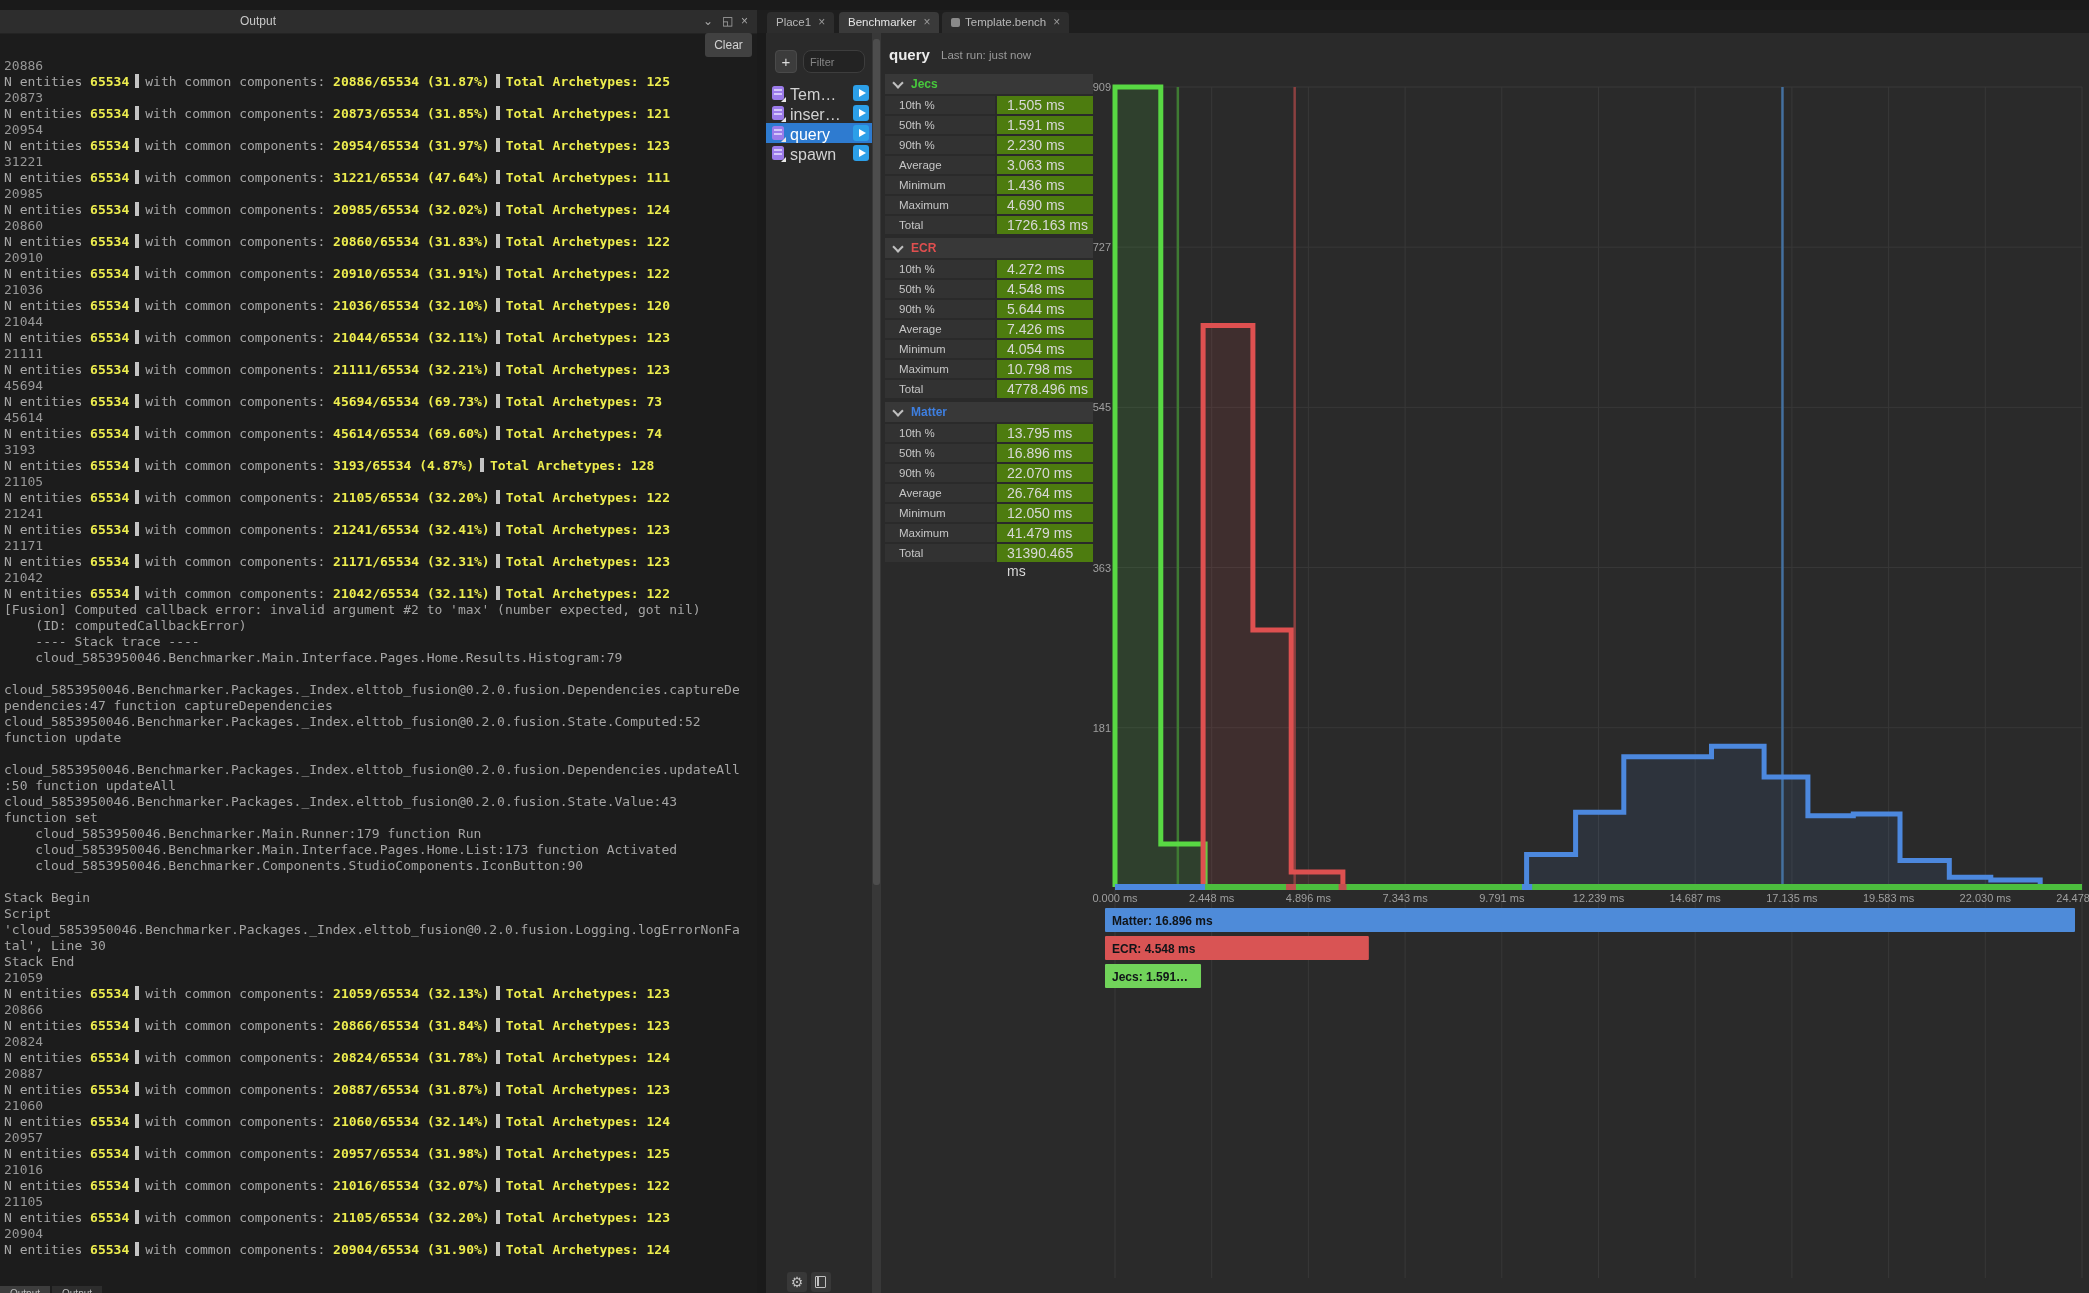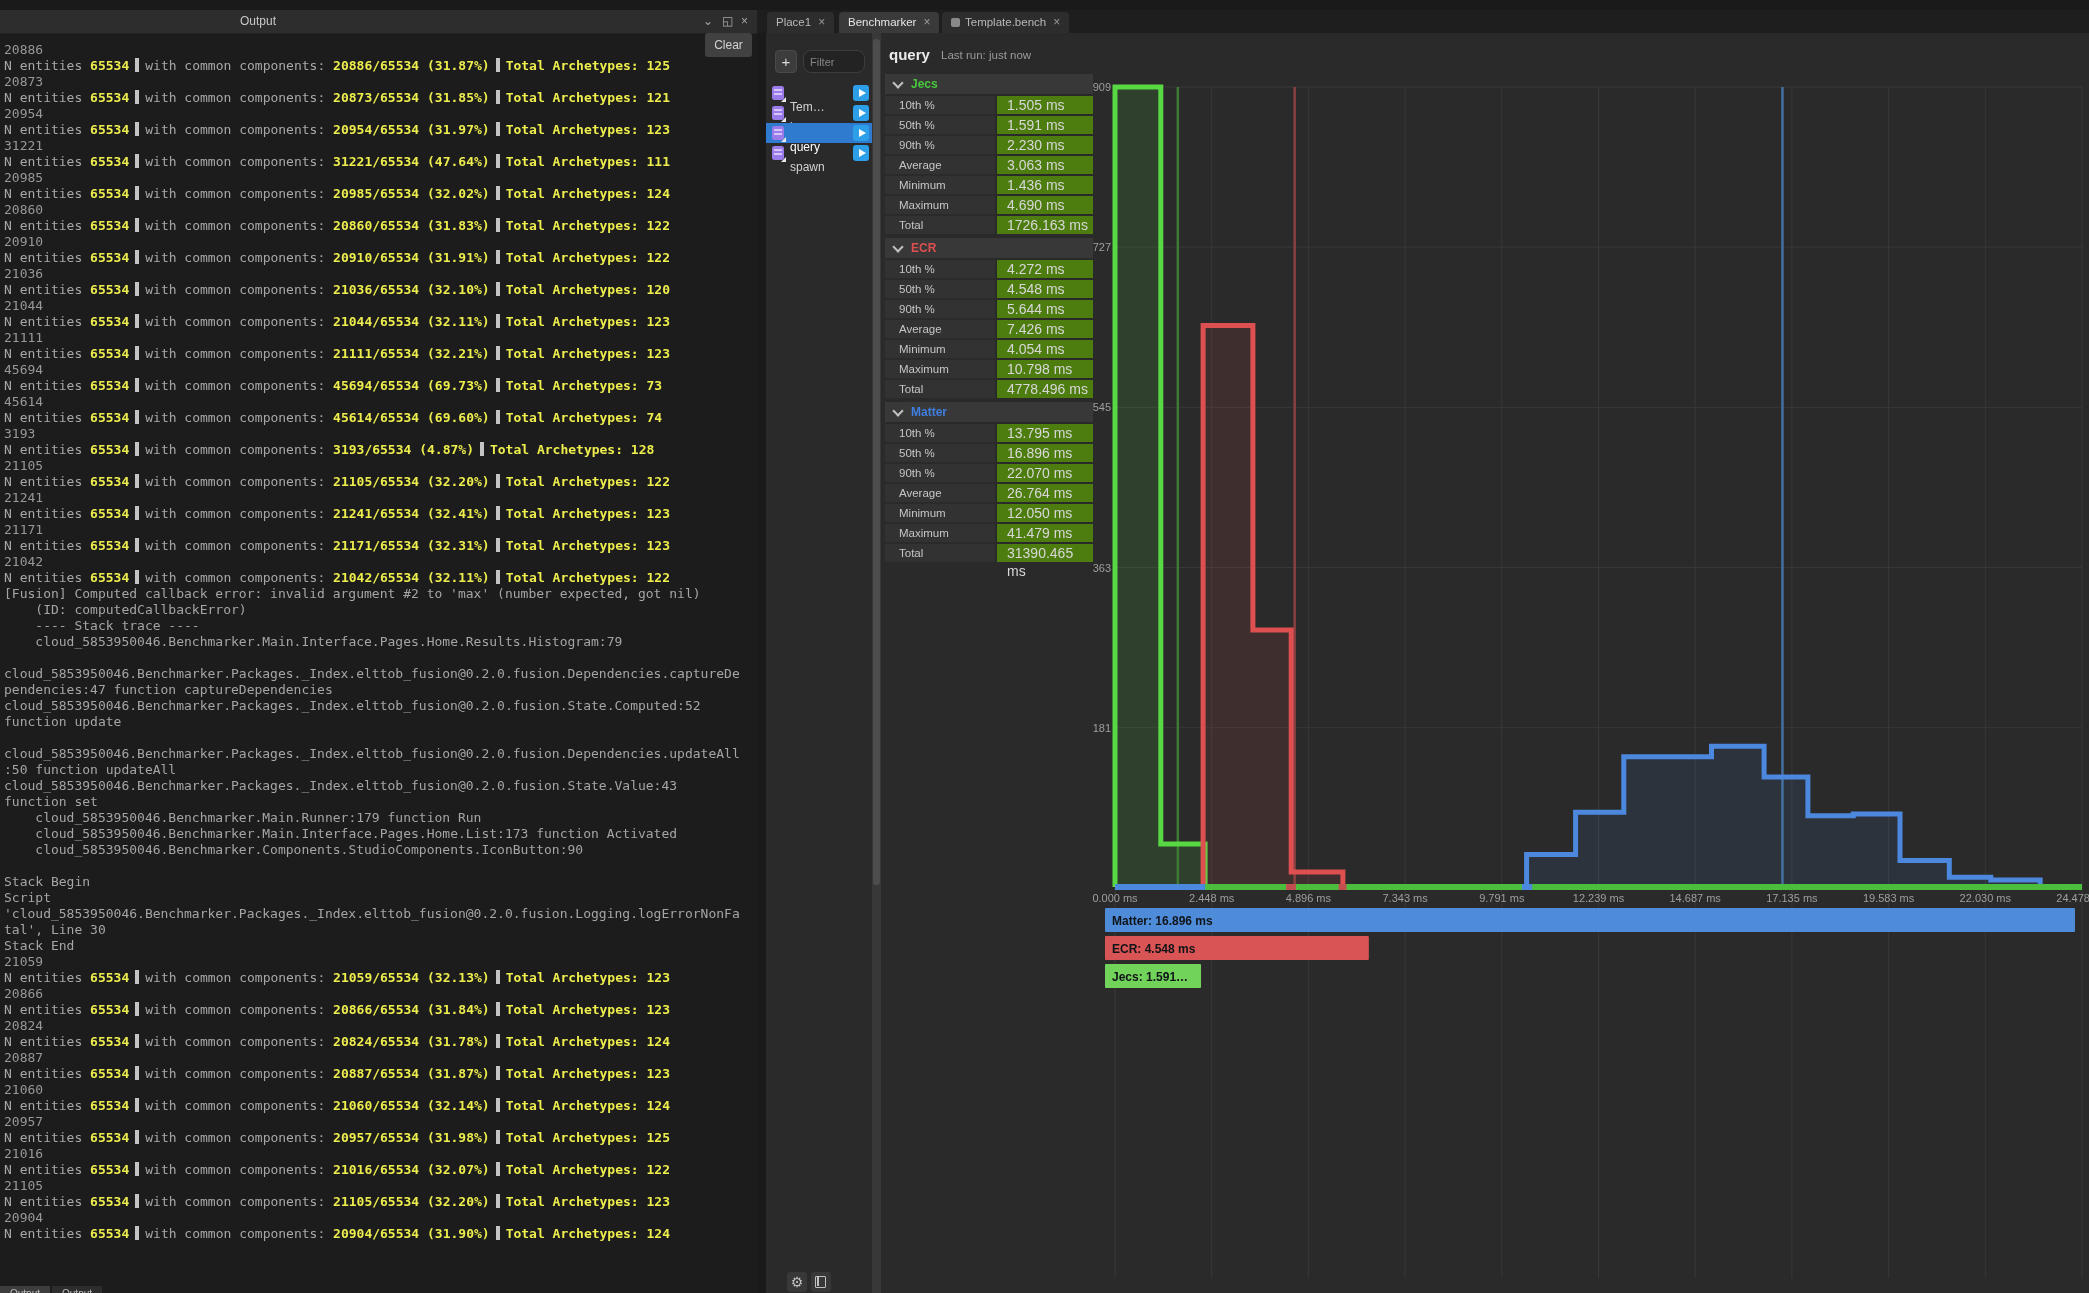--- a/index.html
+++ b/index.html
@@ -10,21 +10,21 @@
   #menubar{left:0;top:0;width:2089px;height:10px;background:#2b2b2b;overflow:hidden;}
   .menu-item{position:absolute;top:-3px;font-size:10px;color:#cfcfcf;letter-spacing:.4px;}
   .mb-icon{position:absolute;top:-4px;font-size:10px;}
   
   #output-panel{left:0;top:10px;width:757px;height:1283px;background:#1c1c1c;}
   #output-header{position:absolute;left:0;top:0;width:757px;height:23px;background:#2d2d2d;border-bottom:1px solid #232323;}
   #output-title{position:absolute;left:240px;top:4px;font-size:12px;color:#c9c9c9;}
   .oh-ic{position:absolute;top:4px;font-size:12px;color:#a8a8a8;cursor:default;}
   #clear-btn{position:absolute;right:5px;top:23px;width:47px;height:24px;background:#414141;border-radius:3px;
              color:#d2d2d2;font-size:12px;text-align:center;line-height:24px;}
-  #console{position:absolute;left:0;top:24px;width:741px;padding:8px 12px 0 4px;
+  #console{position:absolute;left:0;top:24px;width:741px;padding:24px 12px 0 4px;
            font-family:"DejaVu Sans Mono",monospace;font-size:13px;line-height:16px;
            white-space:pre-wrap;overflow-wrap:break-word;word-break:break-word;}
   .cl{min-height:16px;}
   .cg{color:#a8a8a8;}
   .cdim{color:#989898;}
   .cy{color:#EDED4E;font-weight:bold;}
   .cerr{color:#a5a5a5;}
   .cbar{display:inline-block;width:4px;height:14px;background:#c4c4c4;margin:0 6px;vertical-align:-2px;}
   
   #right{left:757px;top:10px;width:1332px;height:1283px;background:#1a1a1a;}
@@ -41,21 +41,21 @@
   #filter-input{position:absolute;left:37px;top:17px;width:62px;height:23px;background:#232323;border:1px solid #3d3d3d;
            border-radius:8px;color:#cfcfcf;font-size:11px;padding:0 6px;box-sizing:border-box;font-family:"Liberation Sans",sans-serif;}
   #filter-input::placeholder{color:#848484;}
   .sb-item{position:absolute;left:0;width:106px;height:20px;}
   .sb-item.selected{background:#2e7bd0;}
   .sb-ico{position:absolute;left:6px;top:3px;width:12px;height:14px;background:#9b7bea;border-radius:2.5px;}
   .sb-ico::before{content:"";position:absolute;left:2px;top:3px;width:8px;height:2px;background:#d4c6fa;
                   box-shadow:0 4px 0 #d4c6fa;}
   .sb-ico::after{content:"";position:absolute;right:-2px;bottom:-2px;width:0;height:0;
                  border-left:5px solid transparent;border-bottom:5px solid #e8e8e8;transform:rotate(0deg);}
-  .sb-label{position:absolute;left:24px;top:17px;font-size:12px;color:#d2d2d2;white-space:nowrap;}
+  .sb-label{position:absolute;left:24px;top:3px;font-size:16px;color:#d2d2d2;white-space:nowrap;}
   .sb-item.selected .sb-label{color:#ffffff;}
   .sb-play{position:absolute;left:87px;top:2px;width:16px;height:16px;background:#2c9fe8;border-radius:3px;}
   .sb-play::before{content:"";position:absolute;left:5.5px;top:4px;width:0;height:0;
                    border-left:7px solid #fff;border-top:4px solid transparent;border-bottom:4px solid transparent;}
   #sb-scroll{position:absolute;left:106px;top:0px;width:9px;height:1260px;background:#383838;}
   #sb-thumb{position:absolute;left:1px;top:6px;width:7px;height:846px;background:#4d4d4d;border-radius:3px;}
   
   #stats{position:absolute;left:119px;top:8px;width:208px;}
   #stats-title-row{height:33px;position:relative;}
   #stats-title{position:absolute;left:4px;top:5px;font-size:15px;font-weight:bold;color:#ececec;}

